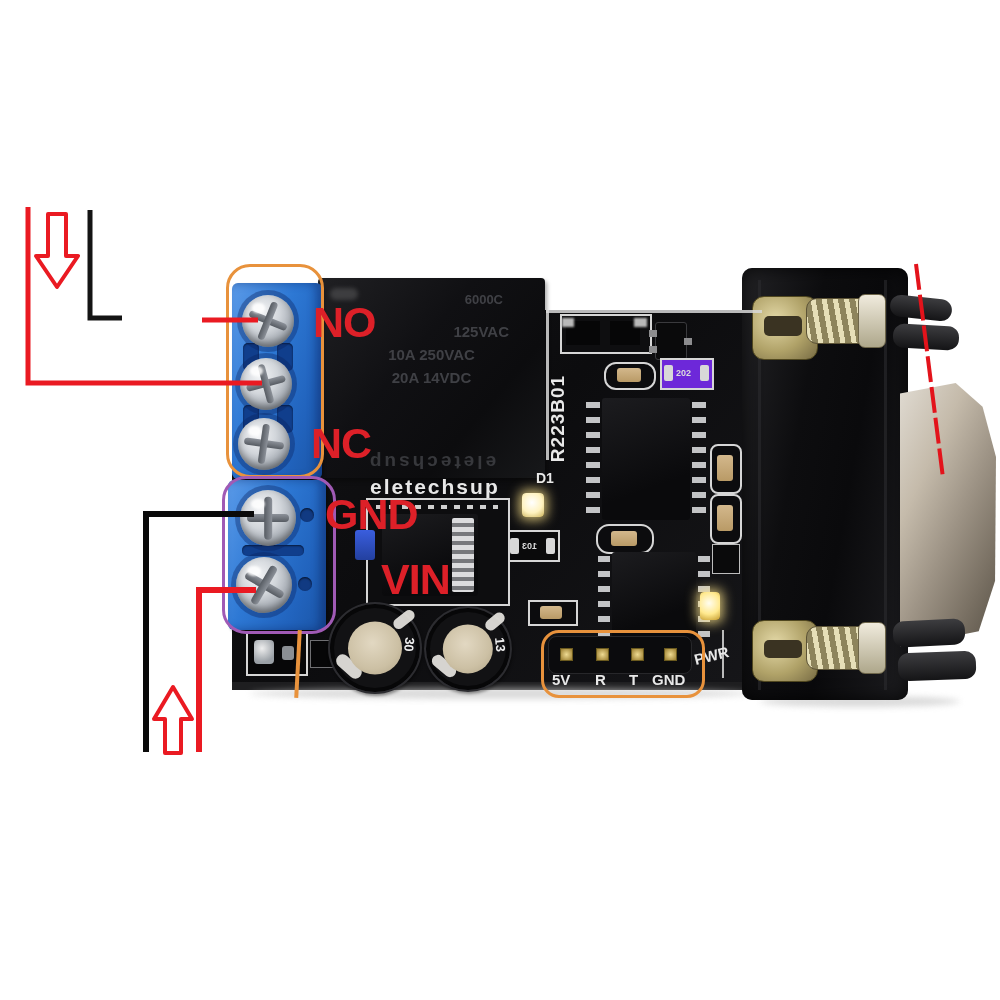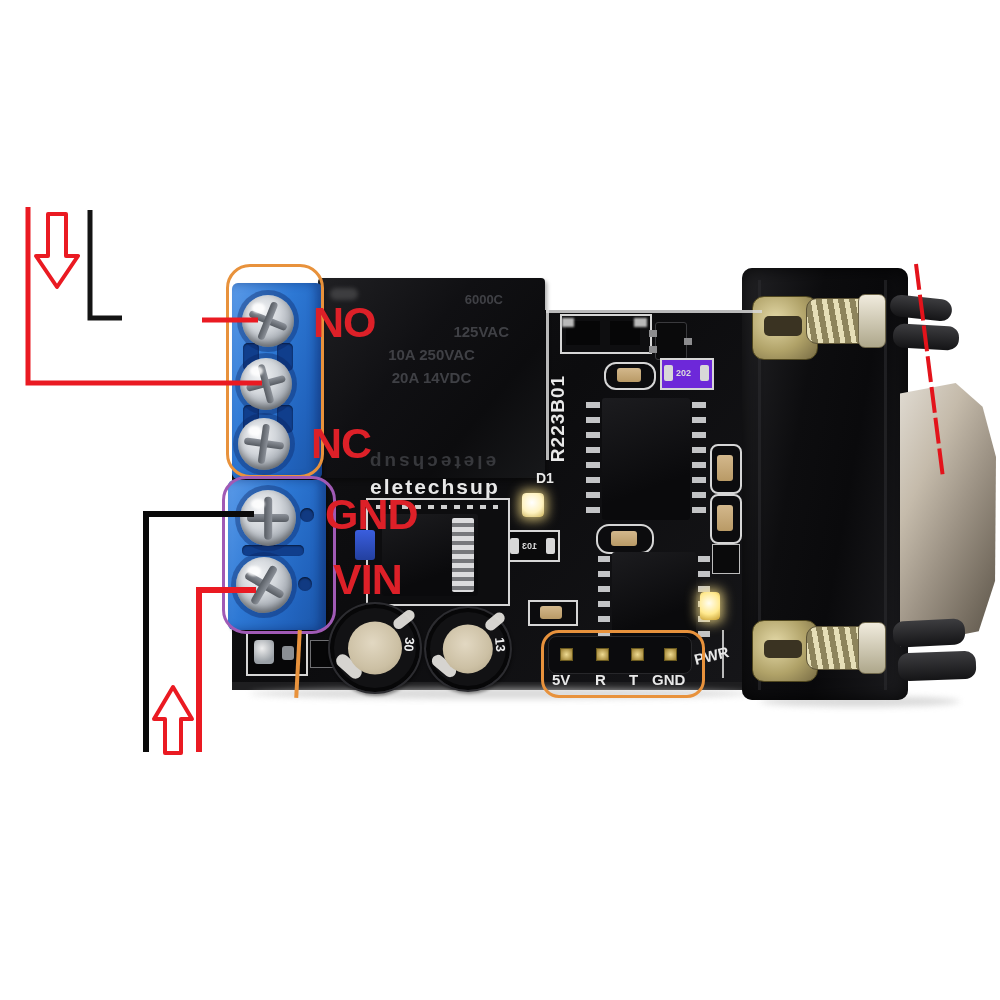--- a/index.html
+++ b/index.html
@@ -266,15 +266,15 @@
     <polyline points="256,590 199,590 199,752" fill="none" stroke="#ea1a22" stroke-width="6"></polyline>
     <path d="M48,214 L48,256 L36,256 L57,287 L78,256 L66,256 L66,214 Z" fill="#ffffff" stroke="#ea1a22" stroke-width="4" stroke-linejoin="round"></path>
     <path d="M173,687 L192,719 L181,719 L181,753 L165,753 L165,719 L154,719 Z" fill="#ffffff" stroke="#ea1a22" stroke-width="4" stroke-linejoin="round"></path>
     <line x1="916" y1="264" x2="943" y2="478" stroke="#e3131b" stroke-width="4" stroke-dasharray="26 5"></line>
   </svg>
 
 
   <span class="abs red-label" style="left:313px;top:301px;">NO</span>
   <span class="abs red-label" style="left:311px;top:422px;">NC</span>
   <span class="abs red-label" style="left:325px;top:493px;">GND</span>
-  <span class="abs red-label" style="left:333px;top:558px;">VIN</span>
+  <span class="abs red-label" style="left:333px;top:558px;padding-left:48px;">VIN</span>
 
 </div>
 
 </body></html>

